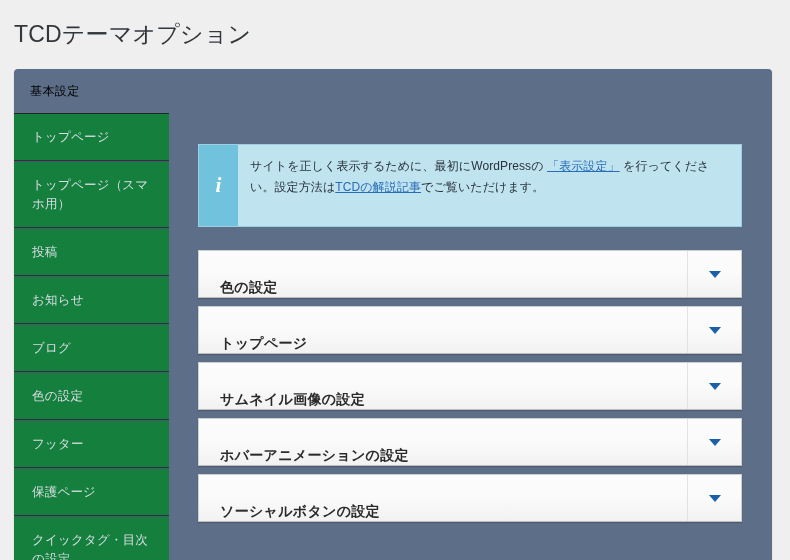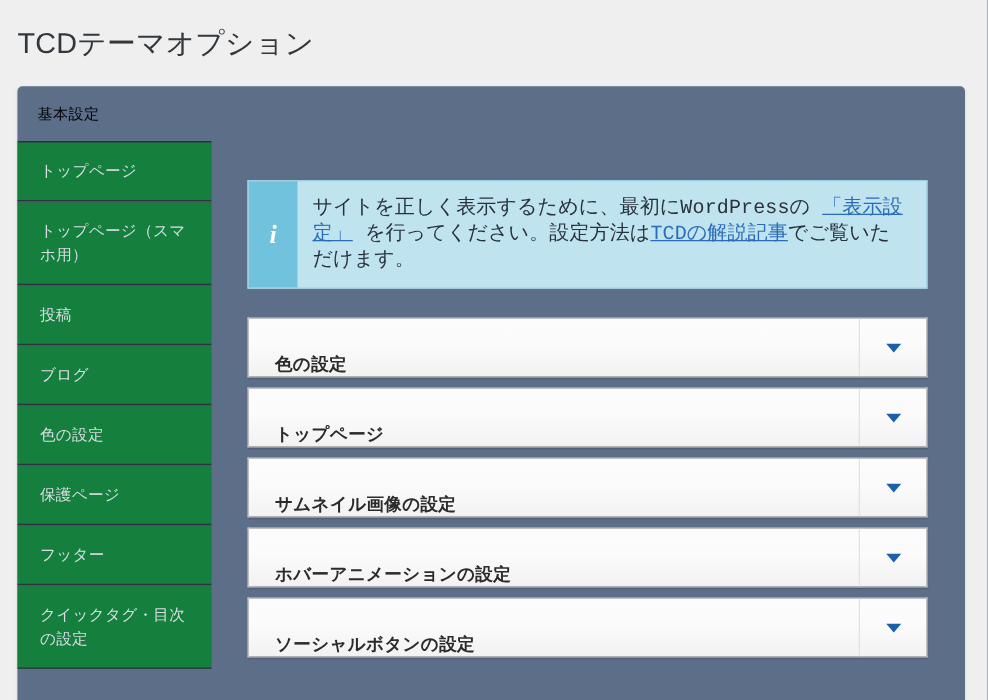--- a/index.html
+++ b/index.html
@@ -117,26 +117,25 @@
   }
   .notice-icon {
     color: #ffffff;
     font-family: "Liberation Serif", "DejaVu Serif", serif;
     font-style: italic;
     font-size: 21px;
     font-weight: 700;
     line-height: 1;
   }
   .notice-text {
-    padding: 11px 14px 11px 12px;
-    font-size: 16px;
+    padding: 11px 14px 28px 12px;
+    font-size: 12px;
     line-height: 21px;
     color: #28323c;
     letter-spacing: 0.1px;
-    font-family: Liberation Mono, monospace;
   }
   .notice-text a {
     color: #2b6cb8;
     text-decoration: underline;
   }
 
   
   .panel {
     position: relative;
     height: 48px;
@@ -194,30 +193,33 @@
       <div class="sidebar-item">
         <span>トップページ</span>
       </div>
       <div class="sidebar-item">
         <span>トップページ（スマホ用）</span>
       </div>
       <div class="sidebar-item">
         <span>投稿</span>
       </div>
       <div class="sidebar-item">
+        <span>お知らせ</span>
+      </div>
+      <div class="sidebar-item">
         <span>ブログ</span>
       </div>
       <div class="sidebar-item">
         <span>色の設定</span>
       </div>
       <div class="sidebar-item">
+        <span>フッター</span>
+      </div>
+      <div class="sidebar-item">
         <span>保護ページ</span>
-      </div>
-      <div class="sidebar-item">
-        <span>フッター</span>
       </div>
       <div class="sidebar-item">
         <span>クイックタグ・目次の設定</span>
       </div>
     </nav>
 
     <section class="content">
 
       <div class="notice">
         <div class="notice-icon-box">

